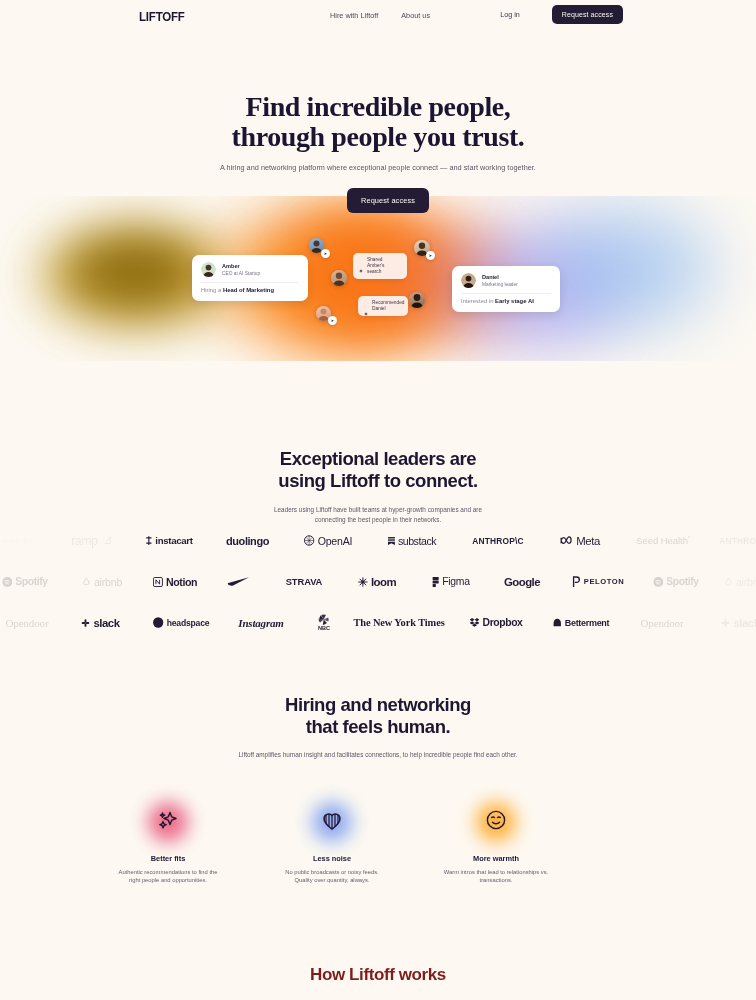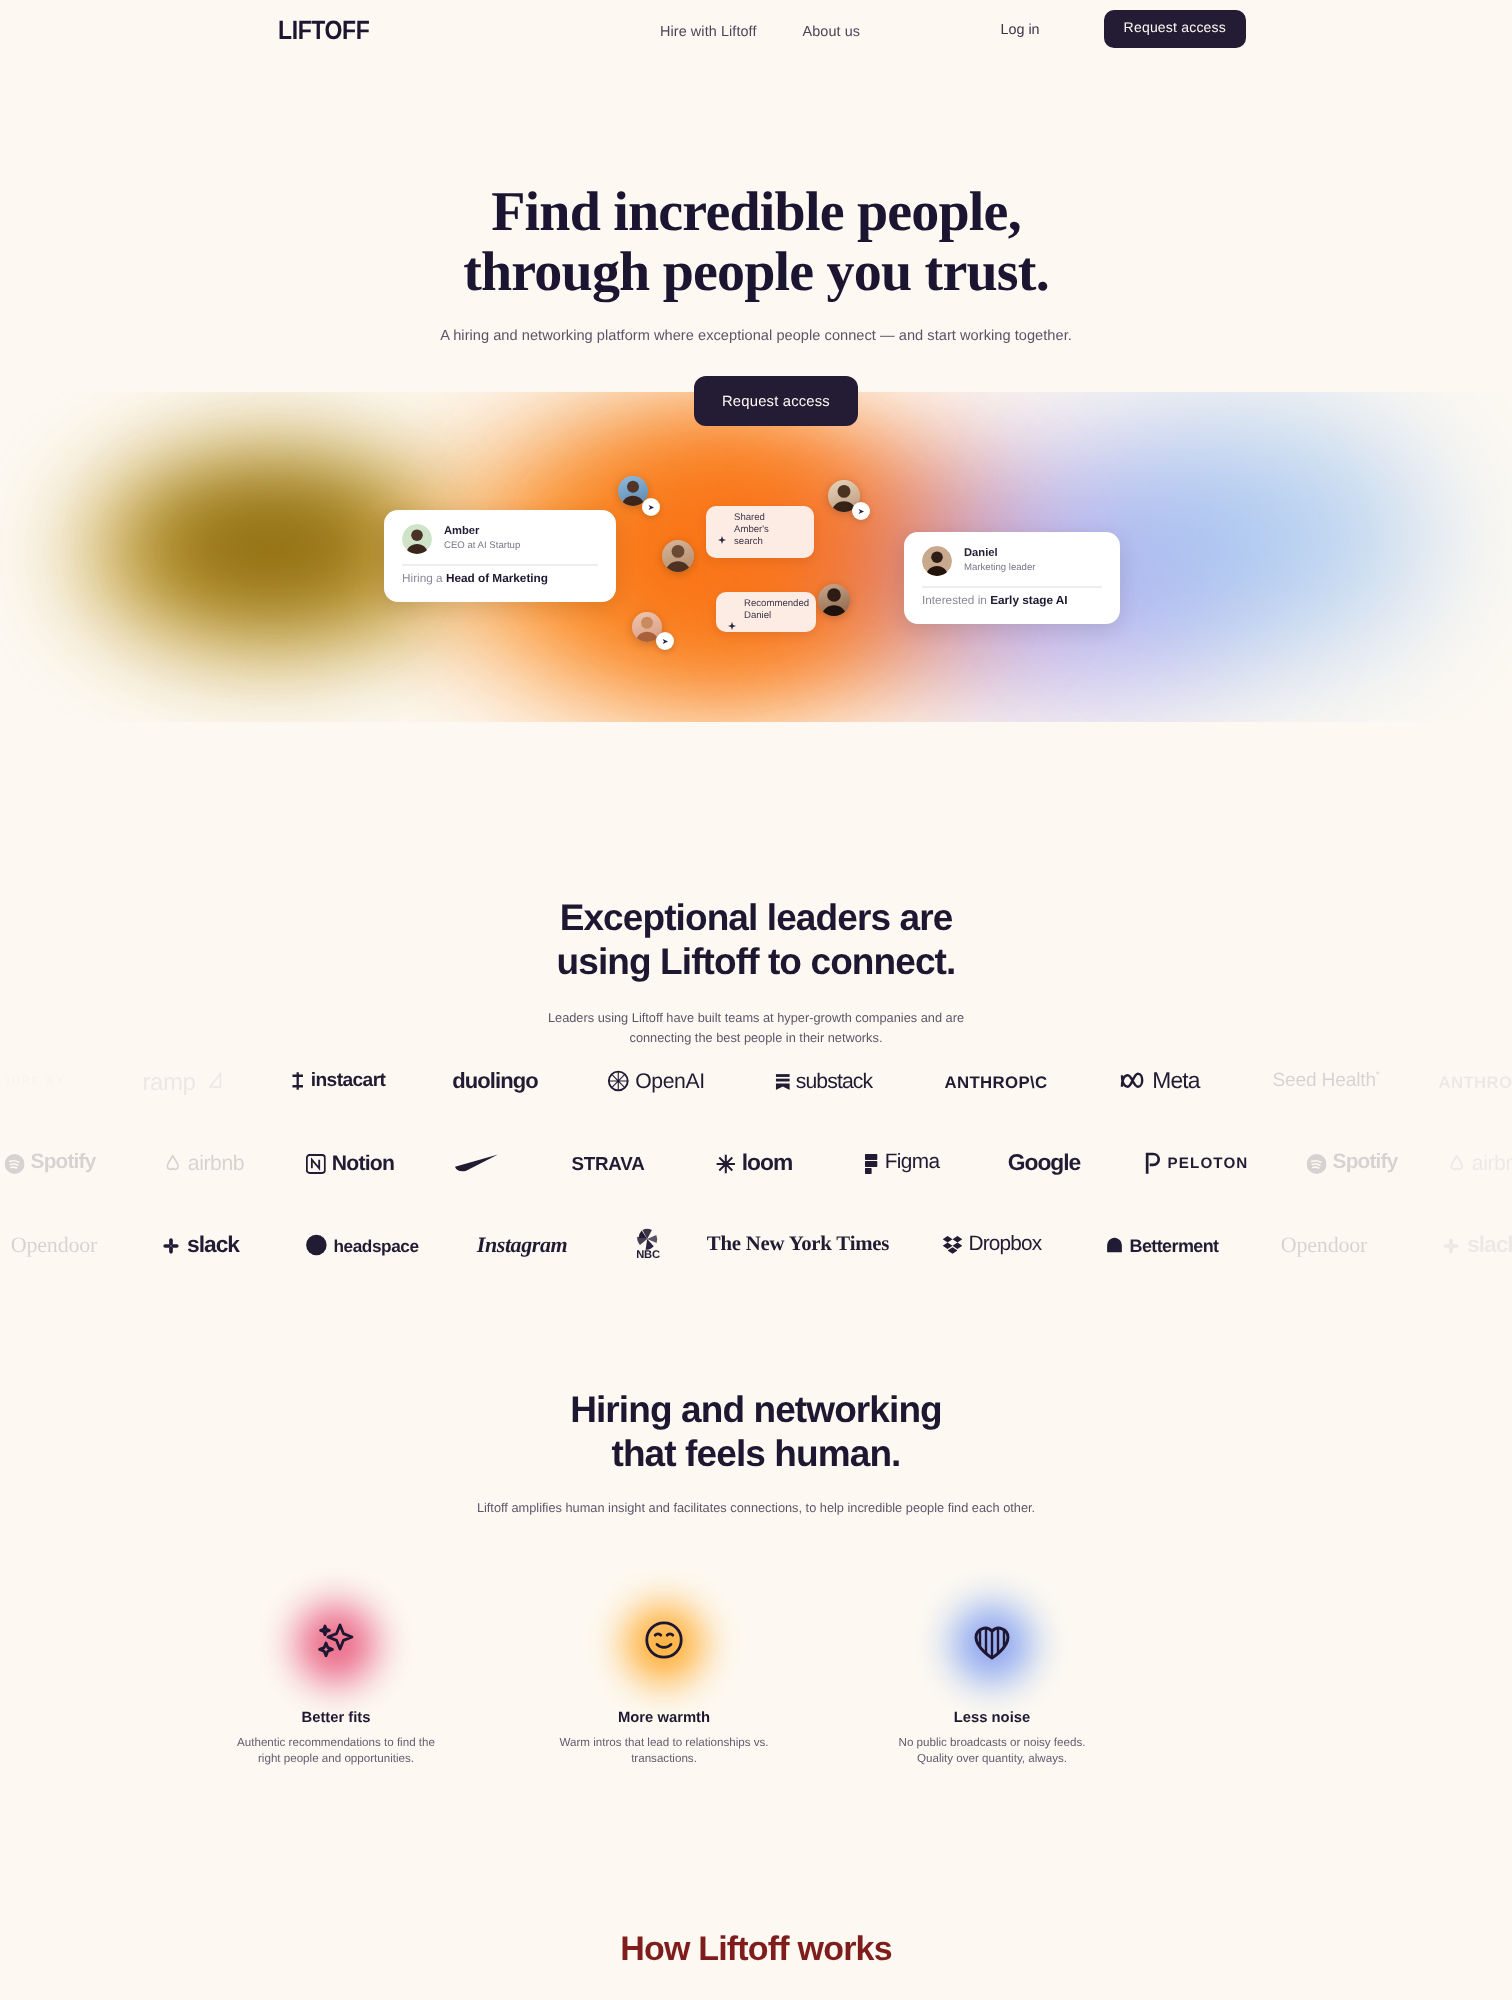--- a/index.html
+++ b/index.html
@@ -503,21 +503,21 @@
       </div>
       <div class="item " style="left: 399px;">
         <span style="font-family: &quot;Liberation Serif&quot;, serif; font-size: 10.4px; font-weight: 700; letter-spacing: -0.1px;">The New York Times</span>
       </div>
       <div class="item " style="left: 496px;">
         <span style="display: flex; align-items: center;">
           <svg width="10" height="9" viewBox="0 0 12 11">
             <path d="M3 0L0 2l3 2 3-2zM9 0l3 2-3 2-3-2zM0 6l3-2 3 2-3 2zM12 6L9 4 6 6l3 2zM3 8.8l3-2 3 2-3 2z" fill="#211b33"></path>
           </svg>
         </span>
-        <span style="font-size: 10.4px; font-weight: 400; letter-spacing: -0.4px;">Dropbox</span>
+        <span style="font-size: 10.4px; font-weight: 700; letter-spacing: -0.4px;">Dropbox</span>
       </div>
       <div class="item " style="left: 581px;">
         <span style="display: flex; align-items: center;">
           <svg width="9" height="9" viewBox="0 0 11 11">
             <path d="M5.5 1C8 1 10 3.2 10 6v4H1V6c0-2.8 2-5 4.5-5z" fill="#211b33"></path>
           </svg>
         </span>
         <span style="font-size: 9px; font-weight: 700; letter-spacing: -0.3px;">Betterment</span>
       </div>
       <div class="item fade" style="left: 662px;">
@@ -556,39 +556,20 @@
           <path d="M14 4.5l1.7 4.3 4.3 1.7-4.3 1.7L14 16.5l-1.7-4.3L8 10.5l4.3-1.7z" fill="none"></path>
           <path d="M7 13.5l.9 2.3 2.3.9-2.3.9L7 19.9l-.9-2.3-2.3-.9 2.3-.9z"></path>
           <path d="M6.5 5l.6 1.6L8.7 7.2 7.1 7.8 6.5 9.4 5.9 7.8 4.3 7.2 5.9 6.6z"></path>
         </svg>
       </div>
     </div>
     <div class="feat-title">Better fits</div>
     <div class="feat-desc">
       <span>Authentic recommendations to find the</span><br>
       <span>right people and opportunities.</span>
-    </div>
-  </div>
-
-  <div class="feature">
-    <div class="feat-icon-wrap">
-      <div class="glow g-orange"></div>
-      <div class="feat-icon">
-        <svg width="24" height="24" viewBox="0 0 24 24" fill="none" stroke="#1d1731" stroke-width="1.4" stroke-linecap="round">
-          <circle cx="12" cy="12" r="8.6"></circle>
-          <path d="M7.6 9.6c.7-.9 2.1-.9 2.8 0"></path>
-          <path d="M13.6 9.6c.7-.9 2.1-.9 2.8 0"></path>
-          <path d="M8.5 14.2c1.8 2 5.2 2 7 0"></path>
-        </svg>
-      </div>
-    </div>
-    <div class="feat-title">More warmth</div>
-    <div class="feat-desc">
-      <span>Warm intros that lead to relationships vs.</span><br>
-      <span>transactions.</span>
     </div>
   </div>
 
   <div class="feature">
     <div class="feat-icon-wrap">
       <div class="glow g-blue"></div>
       <div class="feat-icon">
         <svg width="24" height="24" viewBox="0 0 24 24">
           <defs>
             <clipPath id="hclip">
@@ -608,17 +589,36 @@
           <path d="M12 21s-8-5.1-8-10.4A4.6 4.6 0 0 1 12 7.6 4.6 4.6 0 0 1 20 10.6C20 15.9 12 21 12 21z" fill="none" stroke="#1d1731" stroke-width="1.5"></path>
         </svg>
       </div>
     </div>
     <div class="feat-title">Less noise</div>
     <div class="feat-desc">
       <span>No public broadcasts or noisy feeds.</span><br>
       <span>Quality over quantity, always.</span>
     </div>
   </div>
+
+  <div class="feature">
+    <div class="feat-icon-wrap">
+      <div class="glow g-orange"></div>
+      <div class="feat-icon">
+        <svg width="24" height="24" viewBox="0 0 24 24" fill="none" stroke="#1d1731" stroke-width="1.4" stroke-linecap="round">
+          <circle cx="12" cy="12" r="8.6"></circle>
+          <path d="M7.6 9.6c.7-.9 2.1-.9 2.8 0"></path>
+          <path d="M13.6 9.6c.7-.9 2.1-.9 2.8 0"></path>
+          <path d="M8.5 14.2c1.8 2 5.2 2 7 0"></path>
+        </svg>
+      </div>
+    </div>
+    <div class="feat-title">More warmth</div>
+    <div class="feat-desc">
+      <span>Warm intros that lead to relationships vs.</span><br>
+      <span>transactions.</span>
+    </div>
+  </div>
 </div>
 
 <div class="sec4">
   <div class="h2b">How Liftoff works</div>
 </div>
 
 </body></html>

